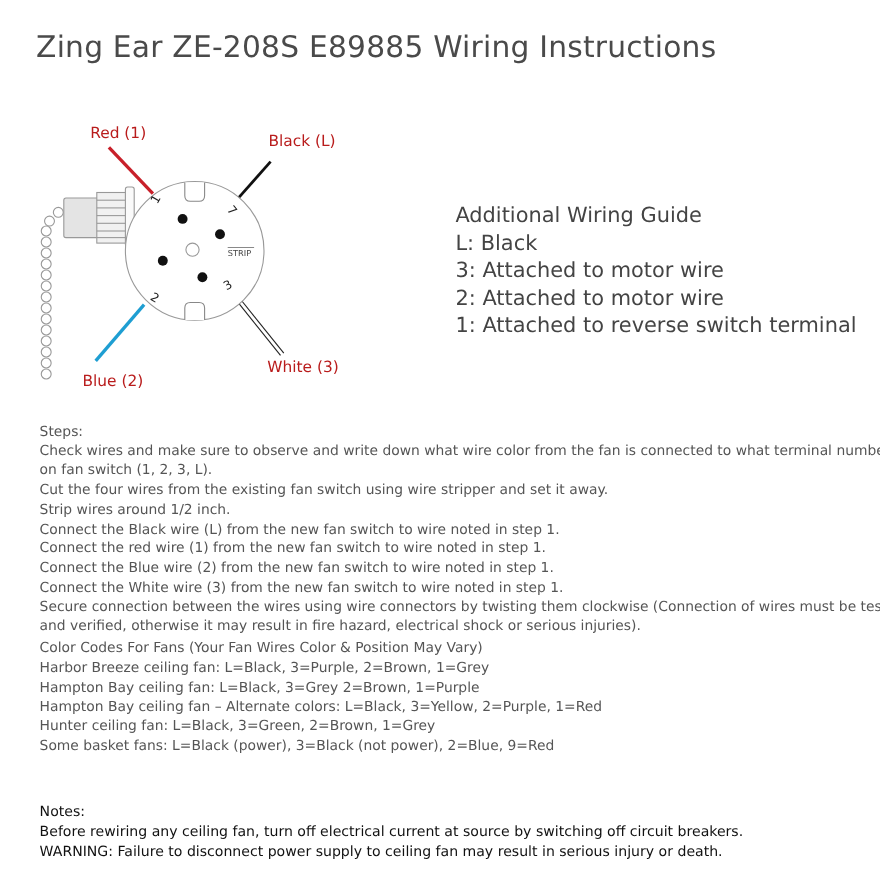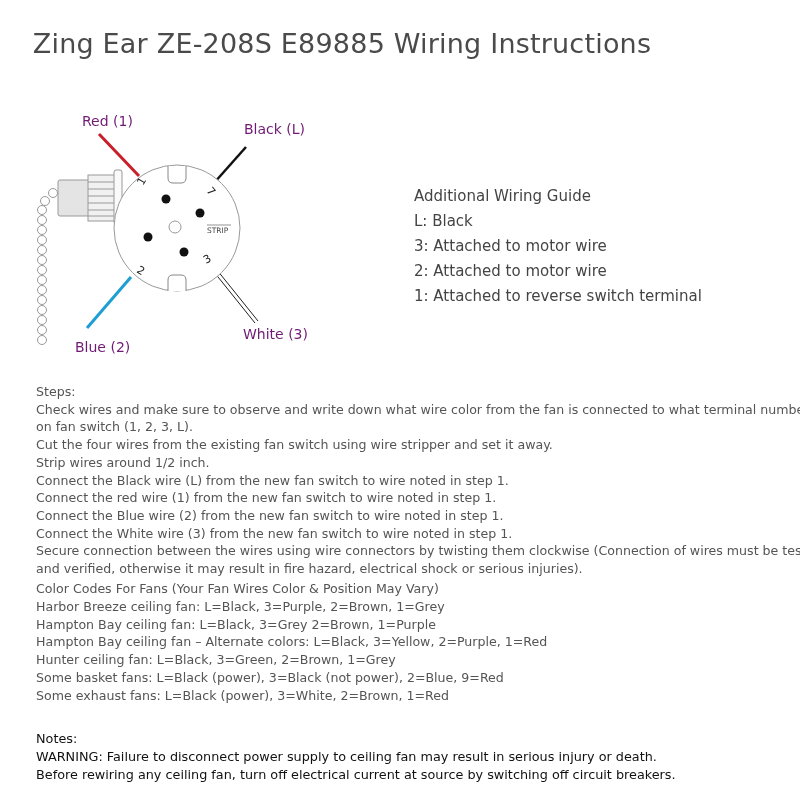--- a/index.html
+++ b/index.html
@@ -1,22 +1,22 @@
 <!DOCTYPE html>
 <html><head>
 <meta charset="utf-8">
 <style>
   html, body { margin: 0; padding: 0; background: #ffffff; }
   body { width: 800px; height: 800px; position: relative; overflow: hidden;
          font-family: "DejaVu Sans", "Liberation Sans", sans-serif; }
   .title { position: absolute; left: 0; top: 28px; width: 684px; text-align: center;
            font-size: 27px; color: #4a4a4a; letter-spacing: 0.2px; }
   .diagram { position: absolute; left: 0; top: 100px; width: 400px; height: 270px; }
-  .wire-label { position: absolute; font-size: 14px; color: #701a75; }
-  .guide { position: absolute; left: 414px; top: 184px; font-size: 15px; color: #444; line-height: 25px; }
+  .wire-label { position: absolute; font-size: 14px; color: #b91c1c; }
+  .guide { position: absolute; left: 414px; top: 184px; font-size: 19px; color: #444; line-height: 25px; }
   .guide div { white-space: nowrap; }
   .steps { position: absolute; left: 36px; top: 369px; width: 760px; font-size: 12.6px; color: #555; line-height: 17.7px; margin-top: 14px; }
   .steps div { white-space: nowrap; }
   .codes { position: absolute; left: 36px; top: 580px; font-size: 12.6px; color: #555; line-height: 17.8px; }
   .codes div { white-space: nowrap; }
   .notes { position: absolute; left: 36px; top: 730px; font-size: 12.8px; color: #111; line-height: 18px; }
   .notes div { white-space: nowrap; }
 </style>
 </head>
 <body>
@@ -108,20 +108,19 @@
   <div>and verified, otherwise it may result in fire hazard, electrical shock or serious injuries).</div>
 </div>
 
 <div class="codes">
   <div>Color Codes For Fans (Your Fan Wires Color &amp; Position May Vary)</div>
   <div>Harbor Breeze ceiling fan: L=Black, 3=Purple, 2=Brown, 1=Grey</div>
   <div>Hampton Bay ceiling fan: L=Black, 3=Grey 2=Brown, 1=Purple</div>
   <div>Hampton Bay ceiling fan – Alternate colors: L=Black, 3=Yellow, 2=Purple, 1=Red</div>
   <div>Hunter ceiling fan: L=Black, 3=Green, 2=Brown, 1=Grey</div>
   <div>Some basket fans: L=Black (power), 3=Black (not power), 2=Blue, 9=Red</div>
-  <div>Some exhaust fans: L=Black (power), 3=White, 2=Brown, 1=Red</div>
 </div>
 
 <div class="notes">
   <div>Notes:</div>
+  <div>Before rewiring any ceiling fan, turn off electrical current at source by switching off circuit breakers.</div>
   <div>WARNING: Failure to disconnect power supply to ceiling fan may result in serious injury or death.</div>
-  <div>Before rewiring any ceiling fan, turn off electrical current at source by switching off circuit breakers.</div>
 </div>
 
 </body></html>

